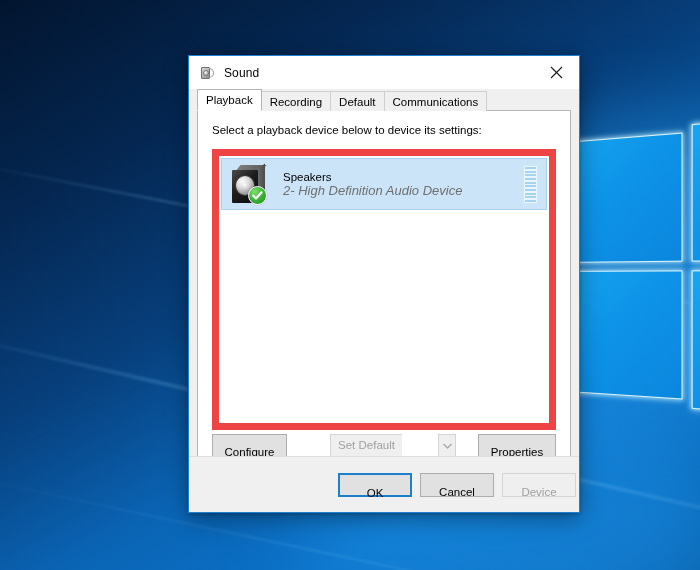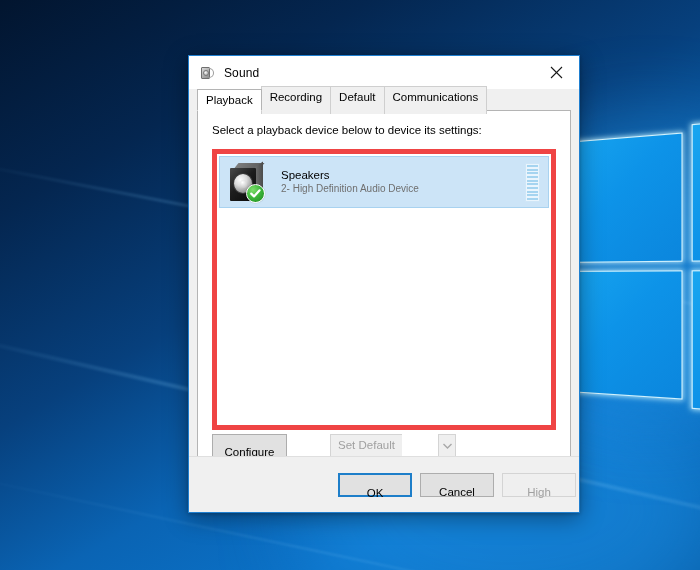--- a/index.html
+++ b/index.html
@@ -129,25 +129,25 @@
     cursor: default;
   }
   #close-button svg { display: block; }
 
   
   #tabstrip {
     position: relative;
     height: 22px;
     margin: 0 0 0 8px;
     display: flex;
-    align-items: center;
+    align-items: flex-end;
     z-index: 2;
   }
   .tab {
-    height: 28px;
+    height: 20px;
     line-height: 20px;
     padding: 0 8px;
     font-size: 11.5px;
     color: #000;
     background: #f0f0f0;
     border: 1px solid #cfcfcf;
     border-bottom: none;
     margin-right: -1px;
     box-sizing: border-box;
     cursor: default;
@@ -180,21 +180,21 @@
   }
 
   
   #device-list {
     position: absolute;
     left: 14px;
     top: 38px;
     right: 14px;
     height: 281px;
     background: #ffffff;
-    border: 5px solid #ef4444;
+    border: 7px solid #ef4444;
     box-sizing: border-box;
     overflow: hidden;
   }
   #device-row {
     position: relative;
     margin: 2px;
     height: 52px;
     background: #cce4f7;
     border: 1px solid #a8d2f0;
     box-sizing: border-box;
@@ -260,21 +260,21 @@
     box-sizing: border-box;
     box-shadow: 0 0 1px rgba(0,0,0,0.4);
   }
   .bs-check svg { position: absolute; left: 2px; top: 2px; }
 
   #device-text {
     margin-left: 9px;
     line-height: 13px;
   }
   #dev-name { font-size: 11.5px; color: #000; }
-  #dev-desc, #dev-status { font-size: 10px; color: #6f6f6f; }
+  #dev-desc, #dev-status { font-size: 13px; color: #6f6f6f; font-style: italic; }
 
   
   #volume-meter {
     position: absolute;
     right: 8px;
     top: 6px;
     width: 15px;
     height: 39px;
     display: flex;
     flex-direction: column;
@@ -440,21 +440,22 @@
 
       <div id="setdefault-group">
         <div class="btn disabled" id="setdefault-button">Set Default</div>
         <div class="btn disabled" id="setdefault-arrow">
           <svg width="9" height="6" viewBox="0 0 9 6">
             <path d="M0.5 1 L4.5 5 L8.5 1" fill="none" stroke="#a8a8a8" stroke-width="1.4"></path>
           </svg>
         </div>
       </div>
 
+      <div class="btn" id="properties-button">Properties</div>
     </div>
   </div>
 
   <div id="footer">
     <div class="btn" id="cancel-button">Cancel</div>
     <div class="btn" id="ok-button">OK</div>
-    <div class="btn disabled" id="apply-button">High</div>
+    <div class="btn disabled" id="apply-button">Device</div>
   </div>
 </div>
 
 </body></html>

